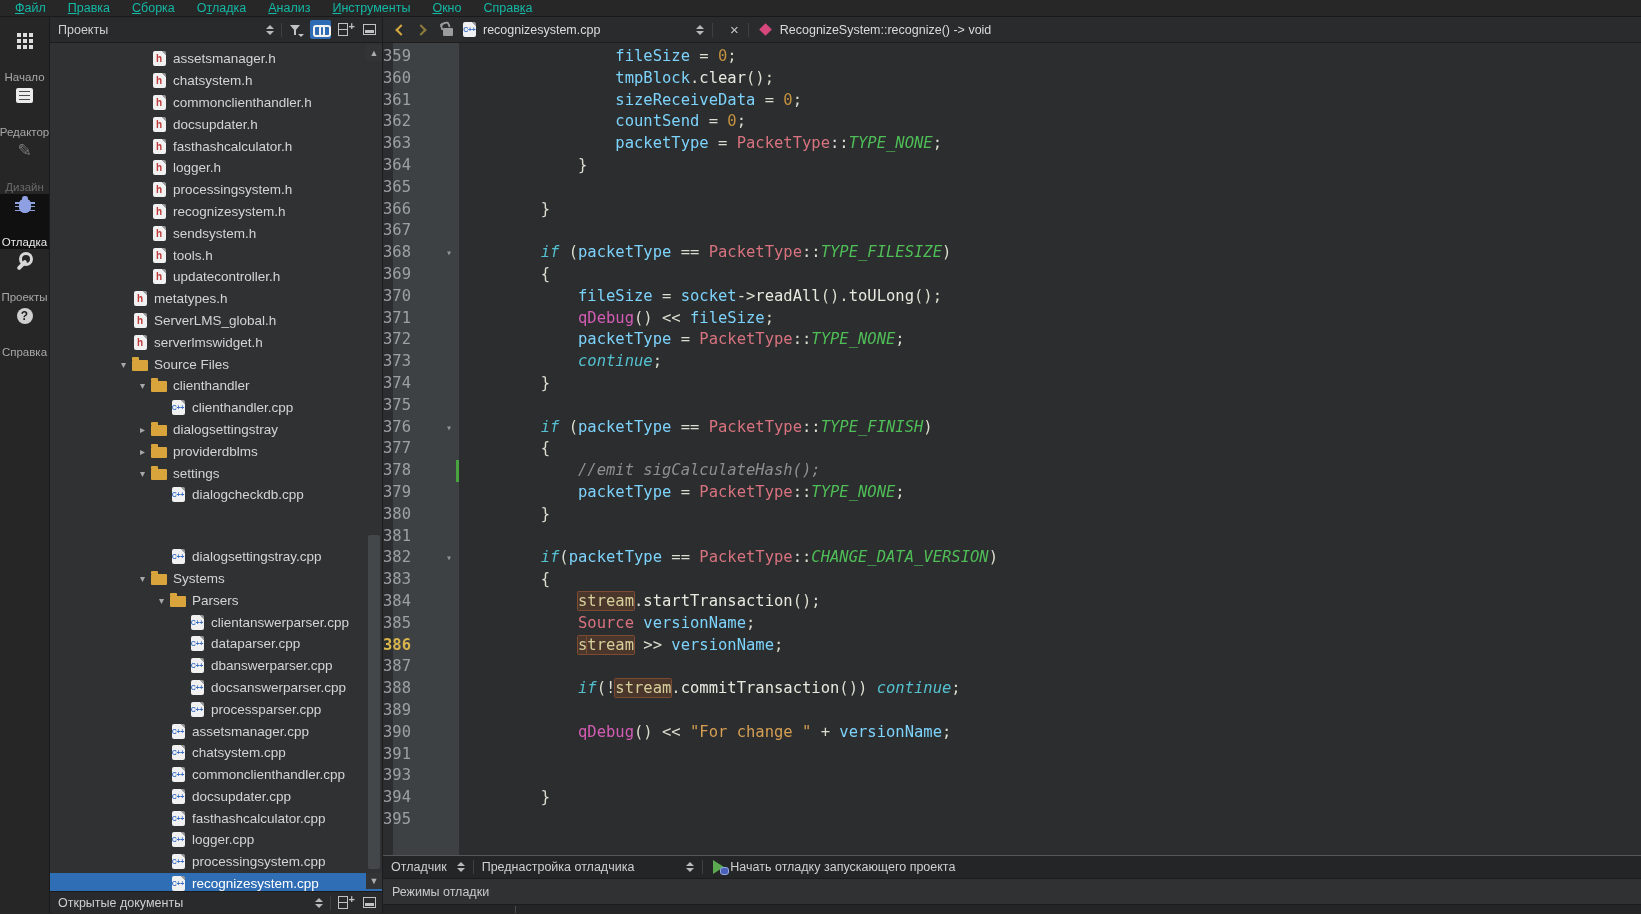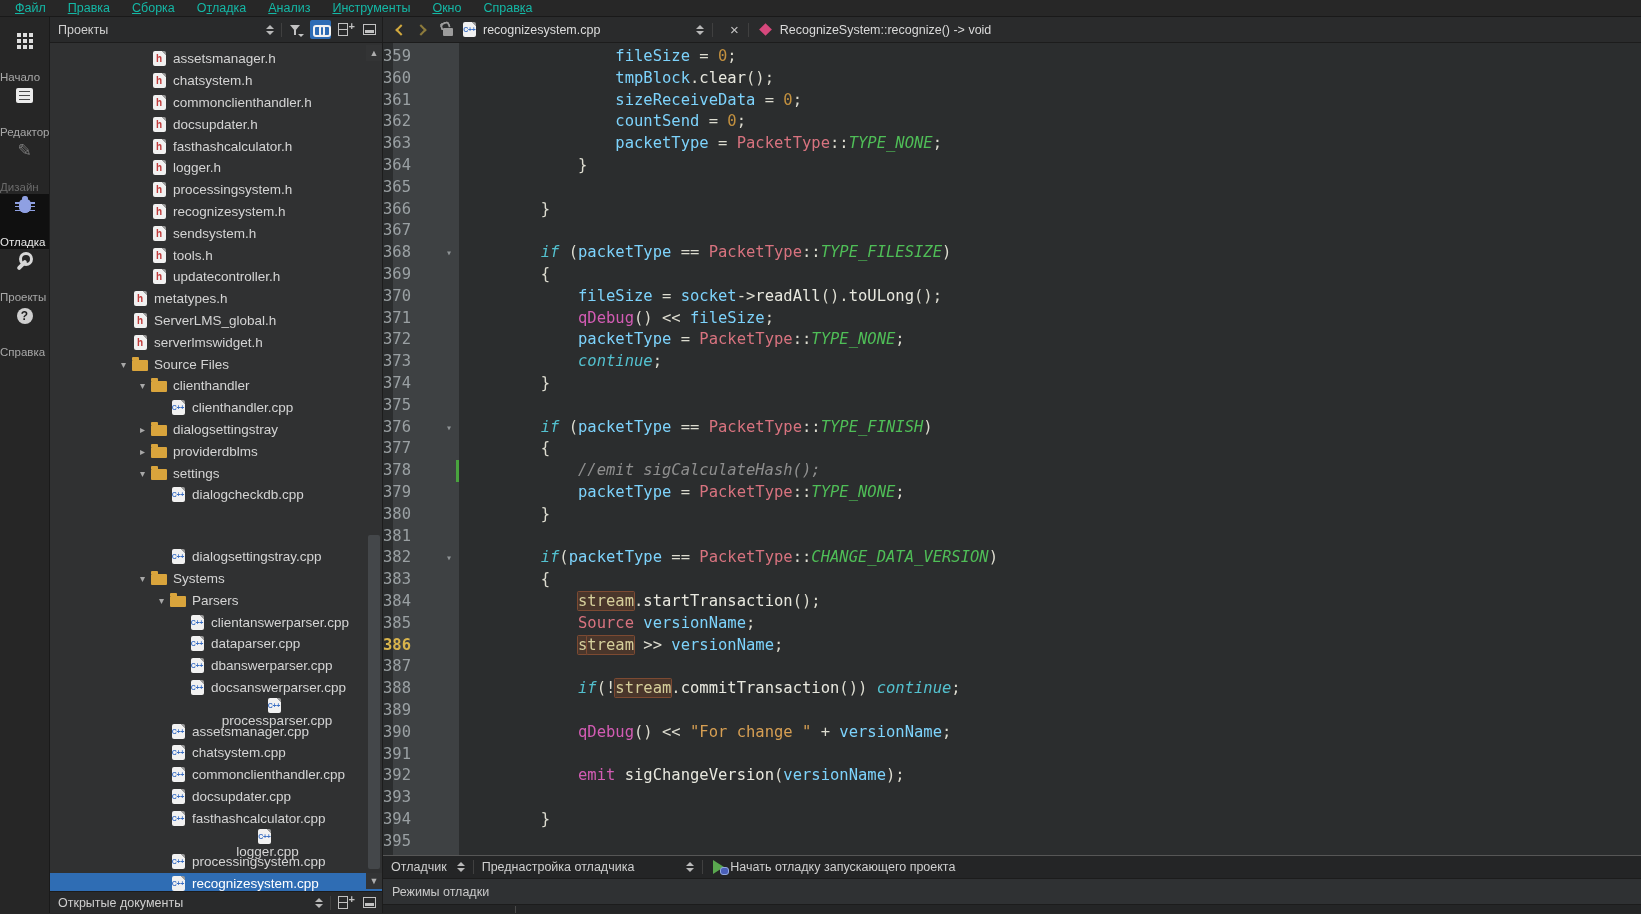--- a/index.html
+++ b/index.html
@@ -10,21 +10,21 @@
   .menubar { height:17px; background:#272727; border-bottom:1px solid #191919;
     display:flex; align-items:center; padding-left:4px; }
   .menu-item { color:#14b8a6; font-size:12.5px; padding:0 11px; line-height:16px; cursor:default; }
   .menu-item u { text-decoration:underline; text-underline-offset:1px; }
 
   .main { display:flex; height:896px; }
 
   
   .modebar { width:50px; background:#262626; border-right:1px solid #1a1a1a;
     display:flex; flex-direction:column; padding-top:12px; flex-shrink:0; }
-  .mode-item { height:55px; display:flex; flex-direction:column; 
+  .mode-item { height:55px; display:flex; flex-direction:column; align-items:center;
     justify-content:center; gap:20px; overflow:hidden; }
   .mode-item .mlabel { font-size:11.5px; color:#a8a8a8; white-space:nowrap; }
   .mode-item.active { background:#101010; }
   .mode-item.active .mlabel { color:#e8e8e8; }
   .mode-item.disabled .mlabel { color:#6a6a6a; }
   .micon { height:20px; display:flex; align-items:center; justify-content:center; }
 
   .gridi { display:grid; grid-template-columns:repeat(3,4px); grid-auto-rows:4px; gap:2px; }
   .gridi i { background:#dedede; }
   .doci { width:17px; height:15px; background:#ececec; border-radius:2px; position:relative; }
@@ -434,21 +434,21 @@
           </span>
           <span class="tlabel">dbanswerparser.cpp</span>
         </div>
         <div class="tree-row" style="padding-left: 122px;">
           <span class="chev"></span>
           <span class="ticon">
             <span class="fdoc cpp">C++</span>
           </span>
           <span class="tlabel">docsanswerparser.cpp</span>
         </div>
-        <div class="tree-row" style="padding-left: 122px; flex-direction: column;">
+        <div class="tree-row" style="padding-left: 122px;">
           <span class="chev"></span>
           <span class="ticon">
             <span class="fdoc cpp">C++</span>
           </span>
           <span class="tlabel">processparser.cpp</span>
         </div>
         <div class="tree-row" style="padding-left: 103px;">
           <span class="chev"></span>
           <span class="ticon">
             <span class="fdoc cpp">C++</span>
@@ -476,21 +476,21 @@
           </span>
           <span class="tlabel">docsupdater.cpp</span>
         </div>
         <div class="tree-row" style="padding-left: 103px;">
           <span class="chev"></span>
           <span class="ticon">
             <span class="fdoc cpp">C++</span>
           </span>
           <span class="tlabel">fasthashcalculator.cpp</span>
         </div>
-        <div class="tree-row" style="padding-left: 103px; flex-direction: column;">
+        <div class="tree-row" style="padding-left: 103px;">
           <span class="chev"></span>
           <span class="ticon">
             <span class="fdoc cpp">C++</span>
           </span>
           <span class="tlabel">logger.cpp</span>
         </div>
         <div class="tree-row" style="padding-left: 103px;">
           <span class="chev"></span>
           <span class="ticon">
             <span class="fdoc cpp">C++</span>
@@ -713,25 +713,20 @@
             <span class="ln">390</span>
             <span class="foldm"></span>
             <span class="ctxt">            <span class="tok-m">qDebug</span><span class="tok-p">() &lt;&lt; </span><span class="tok-s">"For change "</span><span class="tok-p"> + </span><span class="tok-v">versionName</span><span class="tok-p">;</span></span>
           </div>
           <div class="code-line">
             <span class="ln">391</span>
             <span class="foldm"></span>
             <span class="ctxt"></span>
           </div>
           <div class="code-line">
-            <span class="ln">392</span>
-            <span class="foldm"></span>
-            <span class="ctxt">            <span class="tok-m">emit</span><span class="tok-p"> </span><span class="tok-f">sigChangeVersion</span><span class="tok-p">(</span><span class="tok-v">versionName</span><span class="tok-p">);</span></span>
-          </div>
-          <div class="code-line">
             <span class="ln">393</span>
             <span class="foldm"></span>
             <span class="ctxt"></span>
           </div>
           <div class="code-line">
             <span class="ln">394</span>
             <span class="foldm"></span>
             <span class="ctxt">        <span class="tok-p">}</span></span>
           </div>
           <div class="code-line">

